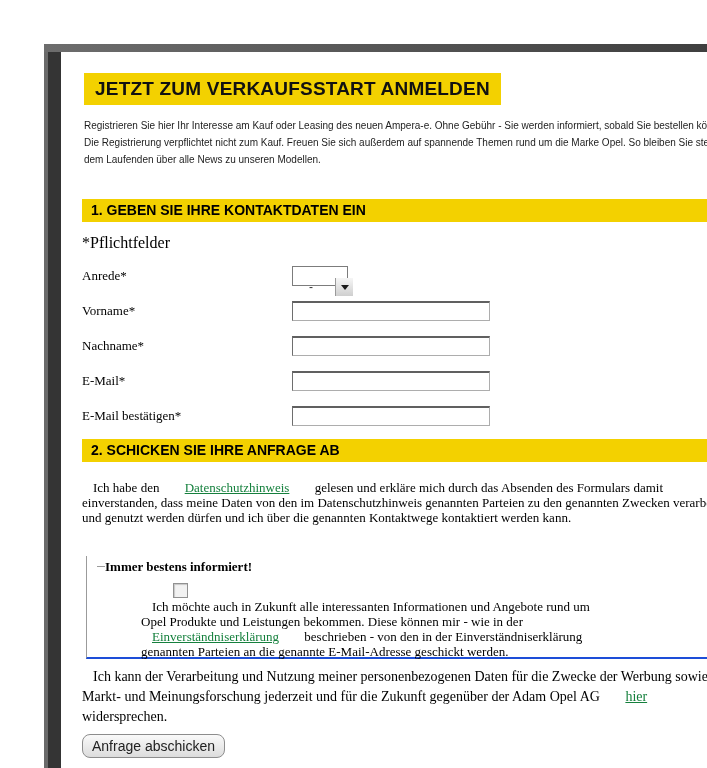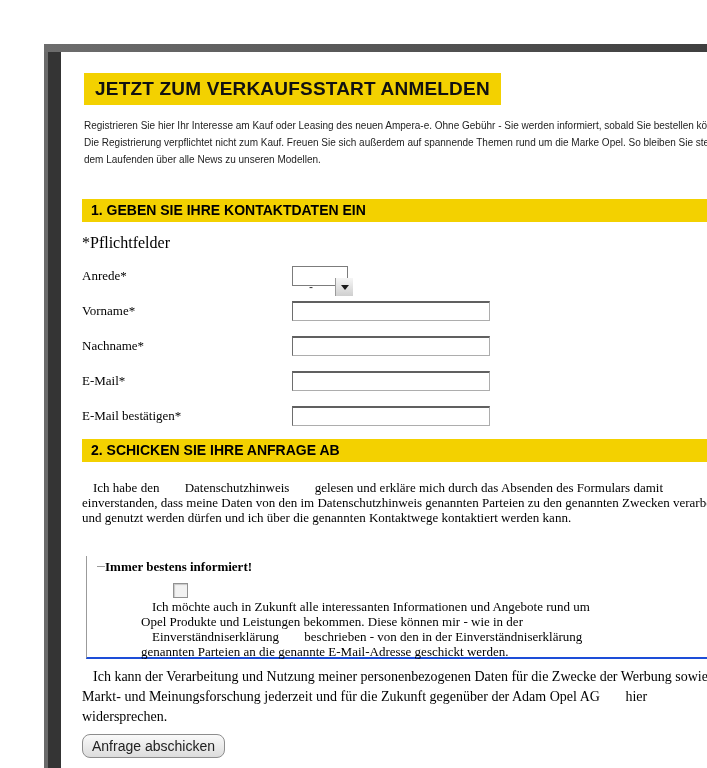--- a/index.html
+++ b/index.html
@@ -44,21 +44,21 @@
          border-top:5px solid #1a1a1a; }
 
   
   .text-input { position:absolute; left:248px; width:190px; height:15px; padding:1px 3px;
                 border:1px solid #adadad; border-top:2px solid #606060; border-left:1px solid #6e6e6e;
                 background:#fff; font-size:13px; font-family:"Liberation Serif", serif; }
   .in1 { top:257px; } .in2 { top:292px; } .in3 { top:327px; } .in4 { top:362px; }
 
   .privacy { position:absolute; left:38px; top:436px; width:654px; font-size:13px; line-height:15px; }
 
-  a.inline-link { color:#000000; cursor:pointer; }
+  a.inline-link { color:#15803d; text-decoration:underline; cursor:pointer; }
 
   
   .nl-fieldset { position:absolute; left:42px; top:512px; width:630px; height:101px;
                  border-left:1px solid #9b9b9b; border-bottom:2px solid #1d4ed8; }
   .nl-stub   { position:absolute; left:-1px; top:-1px; width:8px; height:1px; background:#9b9b9b; }
   .nl-legend { position:absolute; left:7px; top:-8px; background:#fff; padding-right:4px;
                font-weight:bold; font-size:13px; }
   .nl-checkbox { position:absolute; left:75px; top:16px; width:13px; height:13px;
                  background:#f2f2f2; border:1px solid #919191;
                  box-shadow:inset 1px 1px 1px rgba(0,0,0,0.18); cursor:pointer; }

